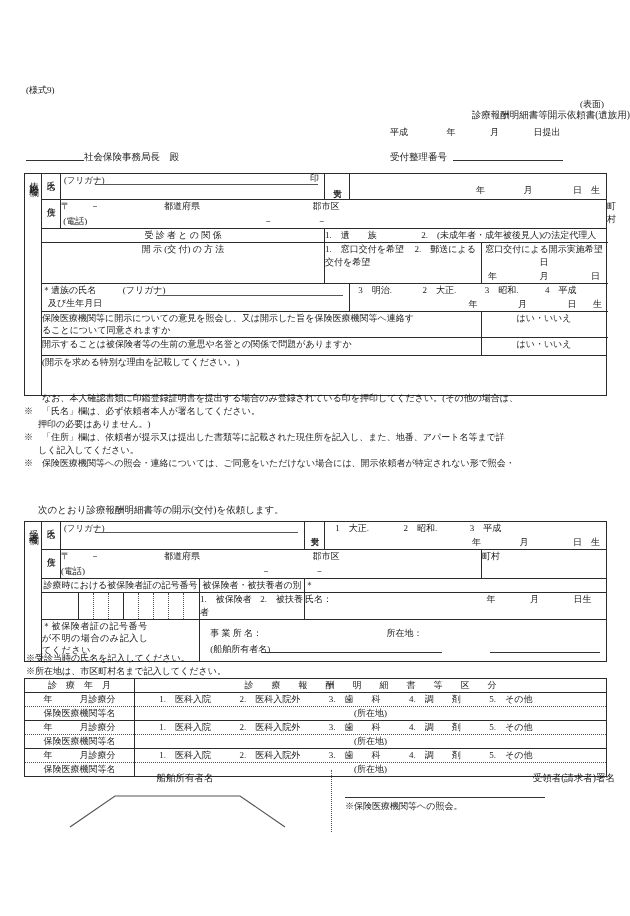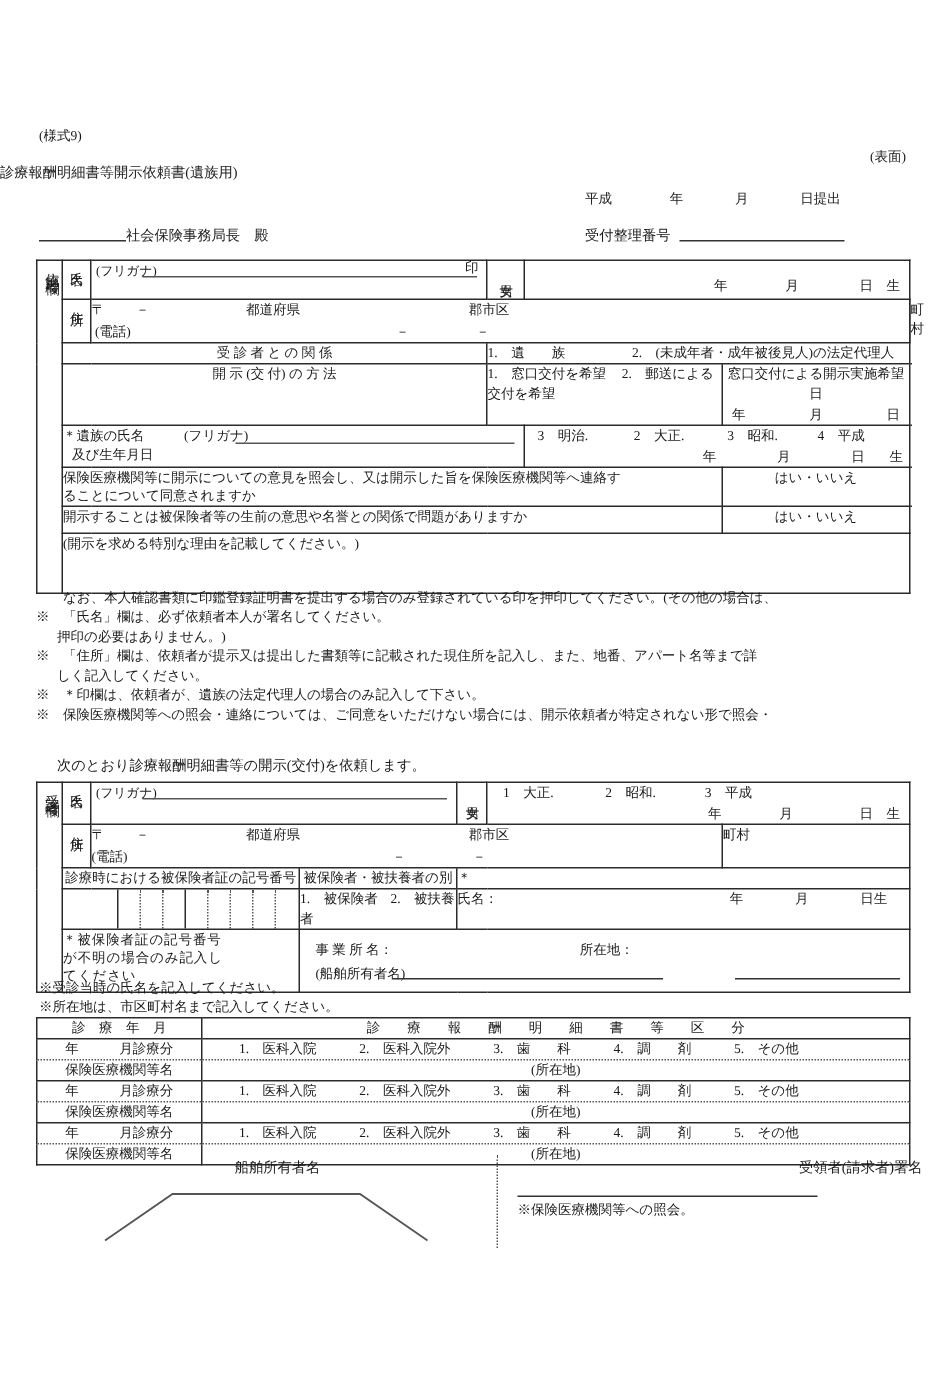--- a/index.html
+++ b/index.html
@@ -11,21 +11,21 @@
     color: #1a1a1a;
     position: relative;
     overflow: hidden;
     font-size: 9px;
   }
   .page { position:absolute; left:0; top:0; width:630px; height:916px; }
 
   
   .form-code { position:absolute; left:26px; top:84px; font-size:9px; }
   .side-note { position:absolute; right:26px; top:98px; font-size:9px; }
-  .doc-title { position:absolute; left:0; right:0; top:109px; text-align:left; font-size:9.5px; }
+  .doc-title { position:absolute; left:0; right:0; top:109px; text-align:right; font-size:9.5px; }
   .submit-line { position:absolute; left:390px; top:126px; font-size:9px; width:210px; }
   .addressee { position:absolute; left:26px; top:150px; font-size:9.5px; }
   .addressee .blank { display:inline-block; width:58px; border-bottom:1px solid #333; height:11px; vertical-align:-1px; }
   .recvno { position:absolute; left:390px; top:150px; font-size:9.5px; }
   .recvno .blank { display:inline-block; width:110px; border-bottom:1px solid #333; height:11px; vertical-align:-1px; margin-left:6px; }
 
   
   table.frm { border-collapse:collapse; position:absolute; table-layout:fixed; }
   table.frm td { border:1px solid #2b2b2b; padding:0; font-size:9px; vertical-align:top; }
   .pad { padding:2px 3px; }
@@ -244,21 +244,20 @@
     </tr>
   </tbody>
     </table>
 
   <div class="notes" style="top:392px;">
     <p class="hang">　　なお、本人確認書類に印鑑登録証明書を提出する場合のみ登録されている印を押印してください。(その他の場合は、</p>
     <p class="hang">※　「氏名」欄は、必ず依頼者本人が署名してください。</p>
     <p style="padding-left:14px;">押印の必要はありません。)</p>
     <p class="hang">※　「住所」欄は、依頼者が提示又は提出した書類等に記載された現住所を記入し、また、地番、アパート名等まで詳</p>
     <p style="padding-left:14px;">しく記入してください。</p>
-    <p class="hang">※　＊印欄は、依頼者が、遺族の法定代理人の場合のみ記入して下さい。</p>
     <p class="hang">※　保険医療機関等への照会・連絡については、ご同意をいただけない場合には、開示依頼者が特定されない形で照会・</p>
   </div>
 
   <div class="lead" style="top:504px;">次のとおり診療報酬明細書等の開示(交付)を依頼します。</div>
 
   <table class="frm" style="left:24px; top:521px; width:582px;">
     <colgroup>
       <col style="width:17px">
         <col style="width:19px">
         <col style="width:139px">

